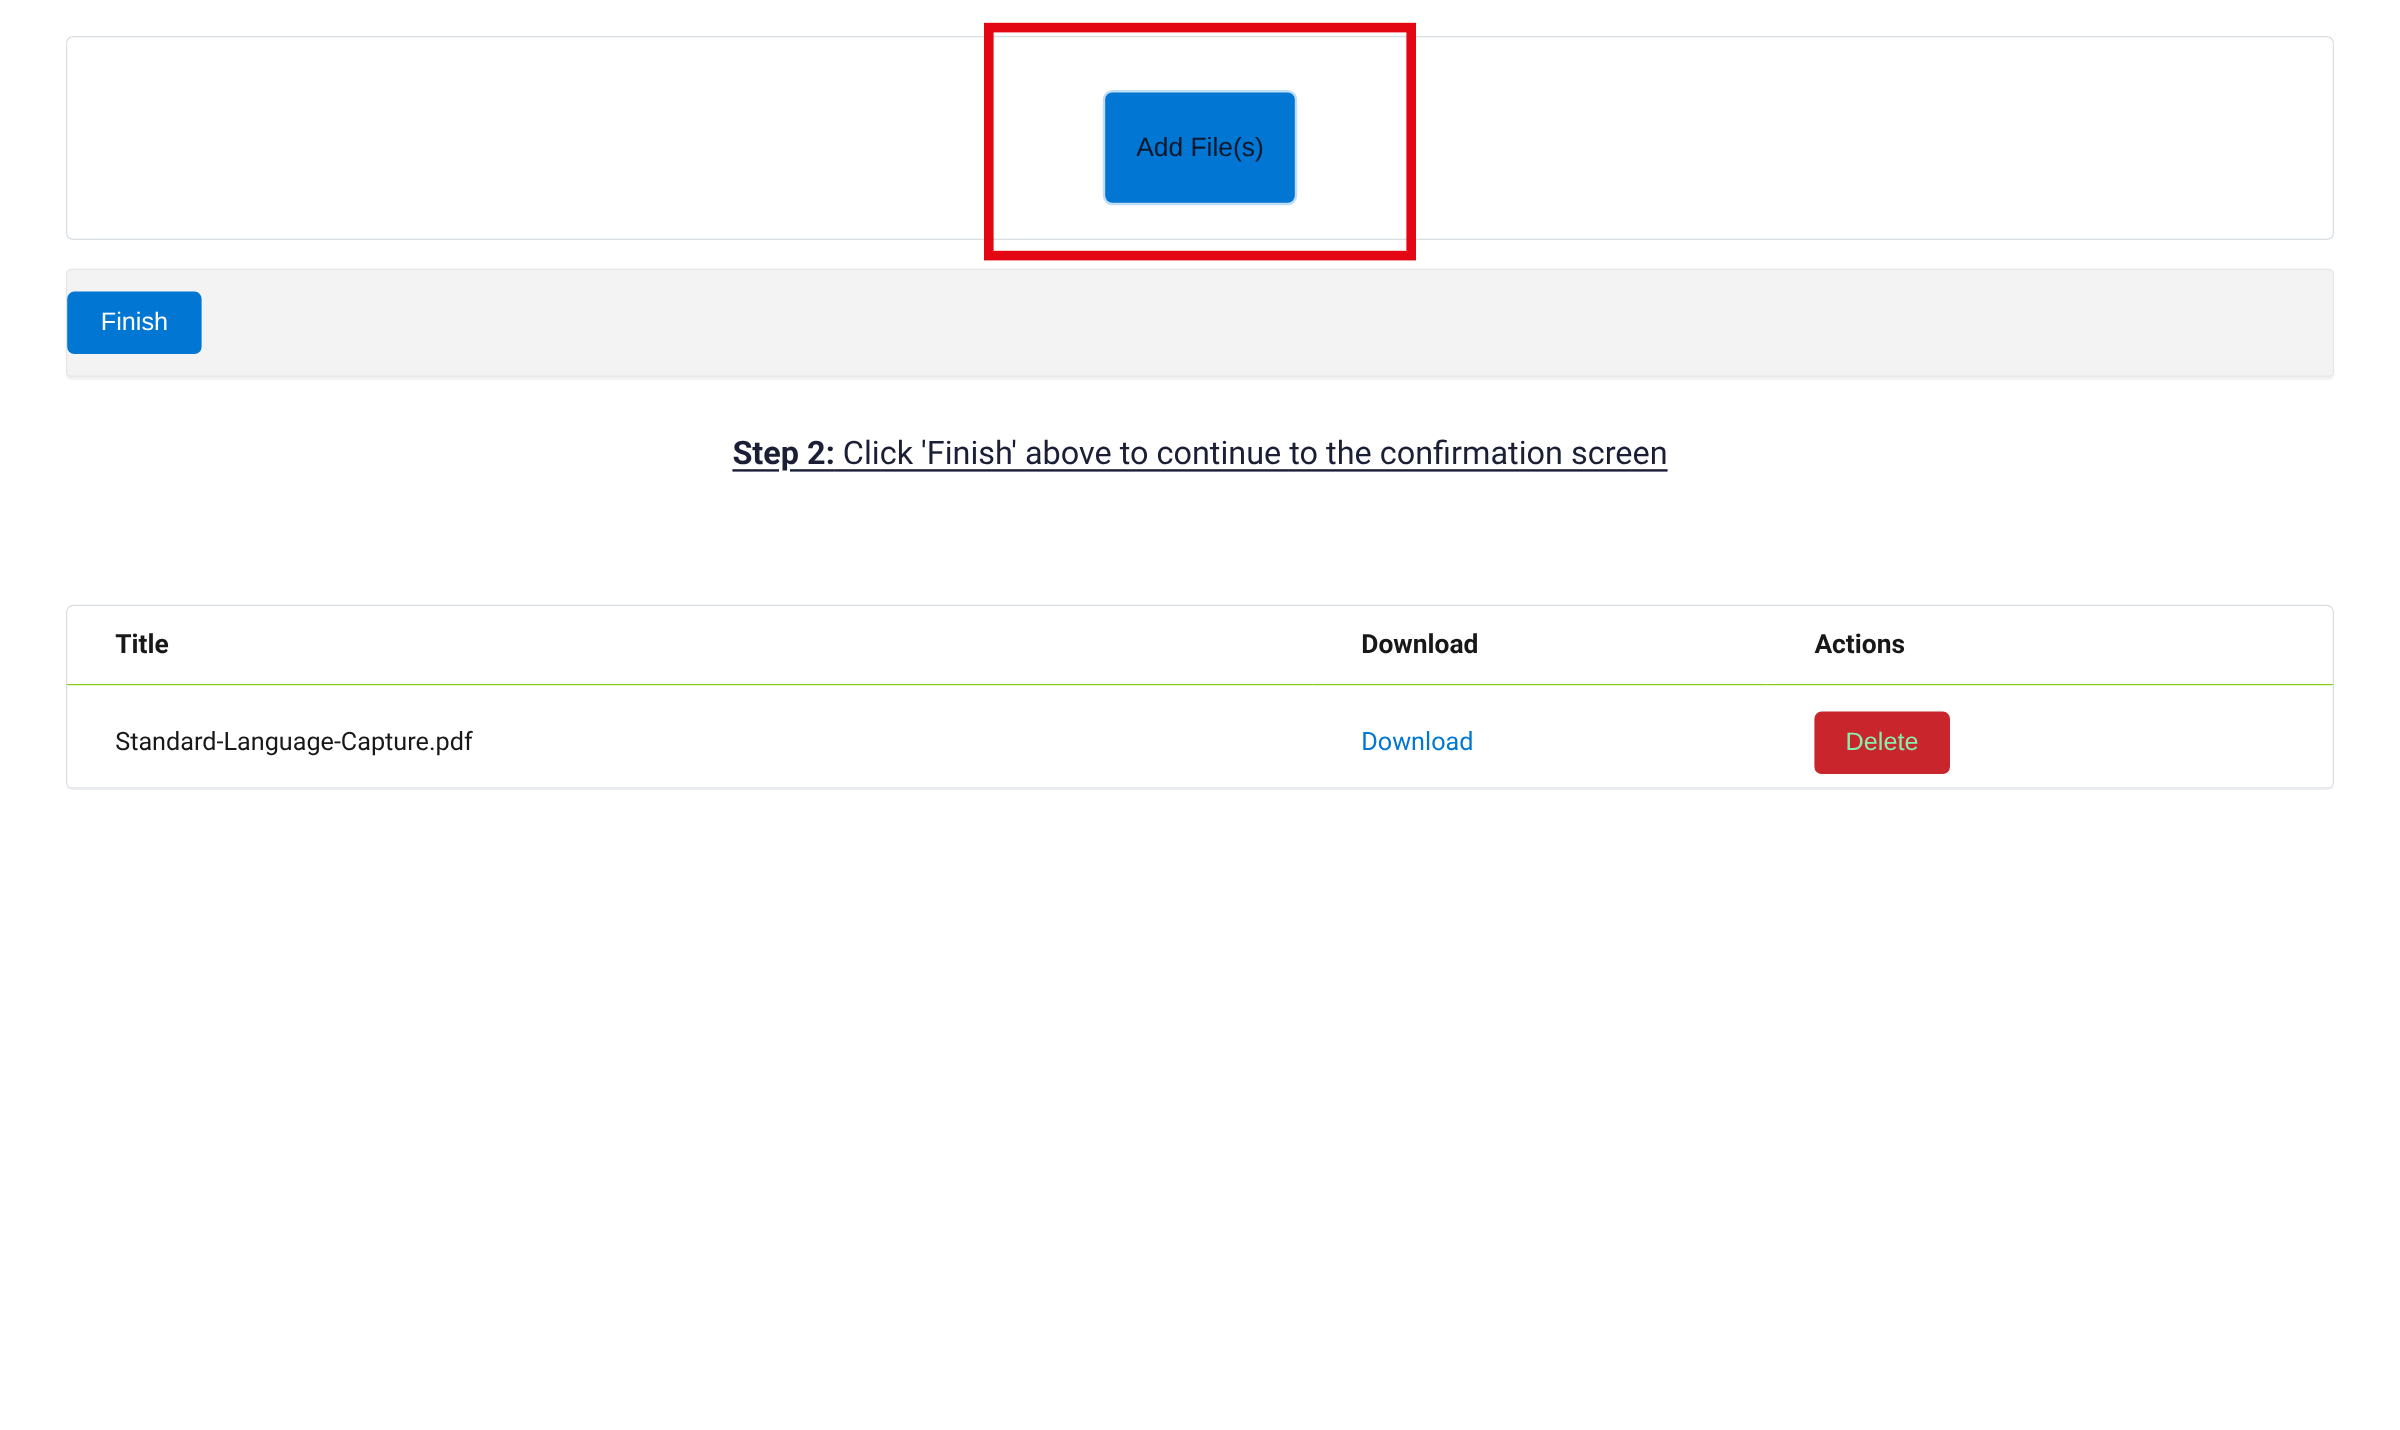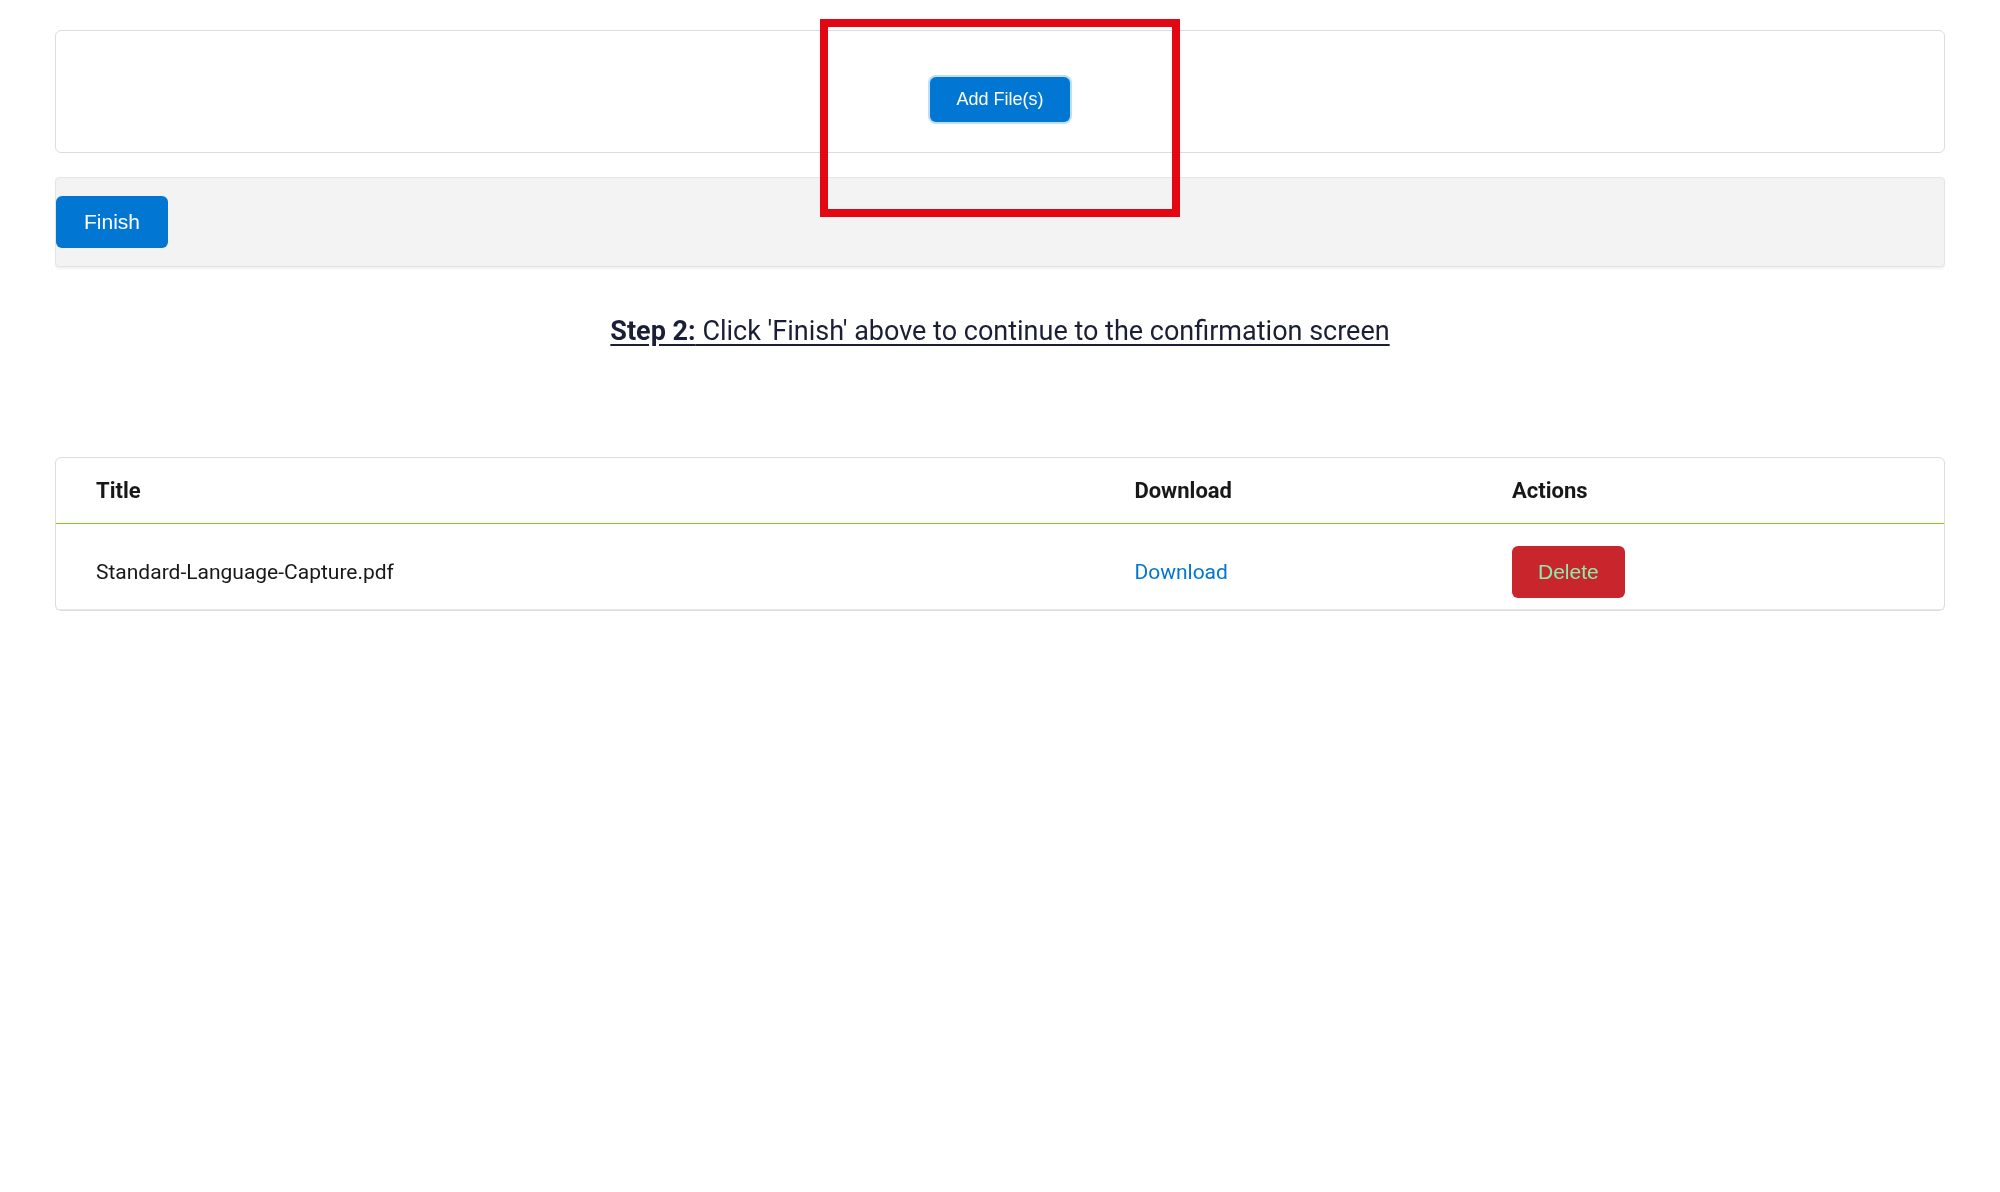--- a/index.html
+++ b/index.html
@@ -64,25 +64,25 @@
       border: 8px solid #e30613;
       width: 360px;
       height: 198px;
       top: -12px;
       left: 50%;
       transform: translateX(-50%);
       pointer-events: none;
     }
     .btn-primary {
       background: #0176d3;
-      color: #ffffff;
-      border: none;
-      border-radius: 6px;
-      padding: 12px 26px;
-      font-size: 18px;
+      color: #0f172a;
+      border: none;
+      border-radius: 6px;
+      padding: 33px 26px;
+      font-size: 22px;
       font-weight: 500;
       cursor: pointer;
       box-shadow: 0 0 0 2px rgba(1,118,211,0.25);
     }
     .footer-bar {
       margin-top: 24px;
       background: #f3f3f3;
       border: 1px solid #e5e5e5;
       border-radius: 4px;
       padding: 18px 0;

